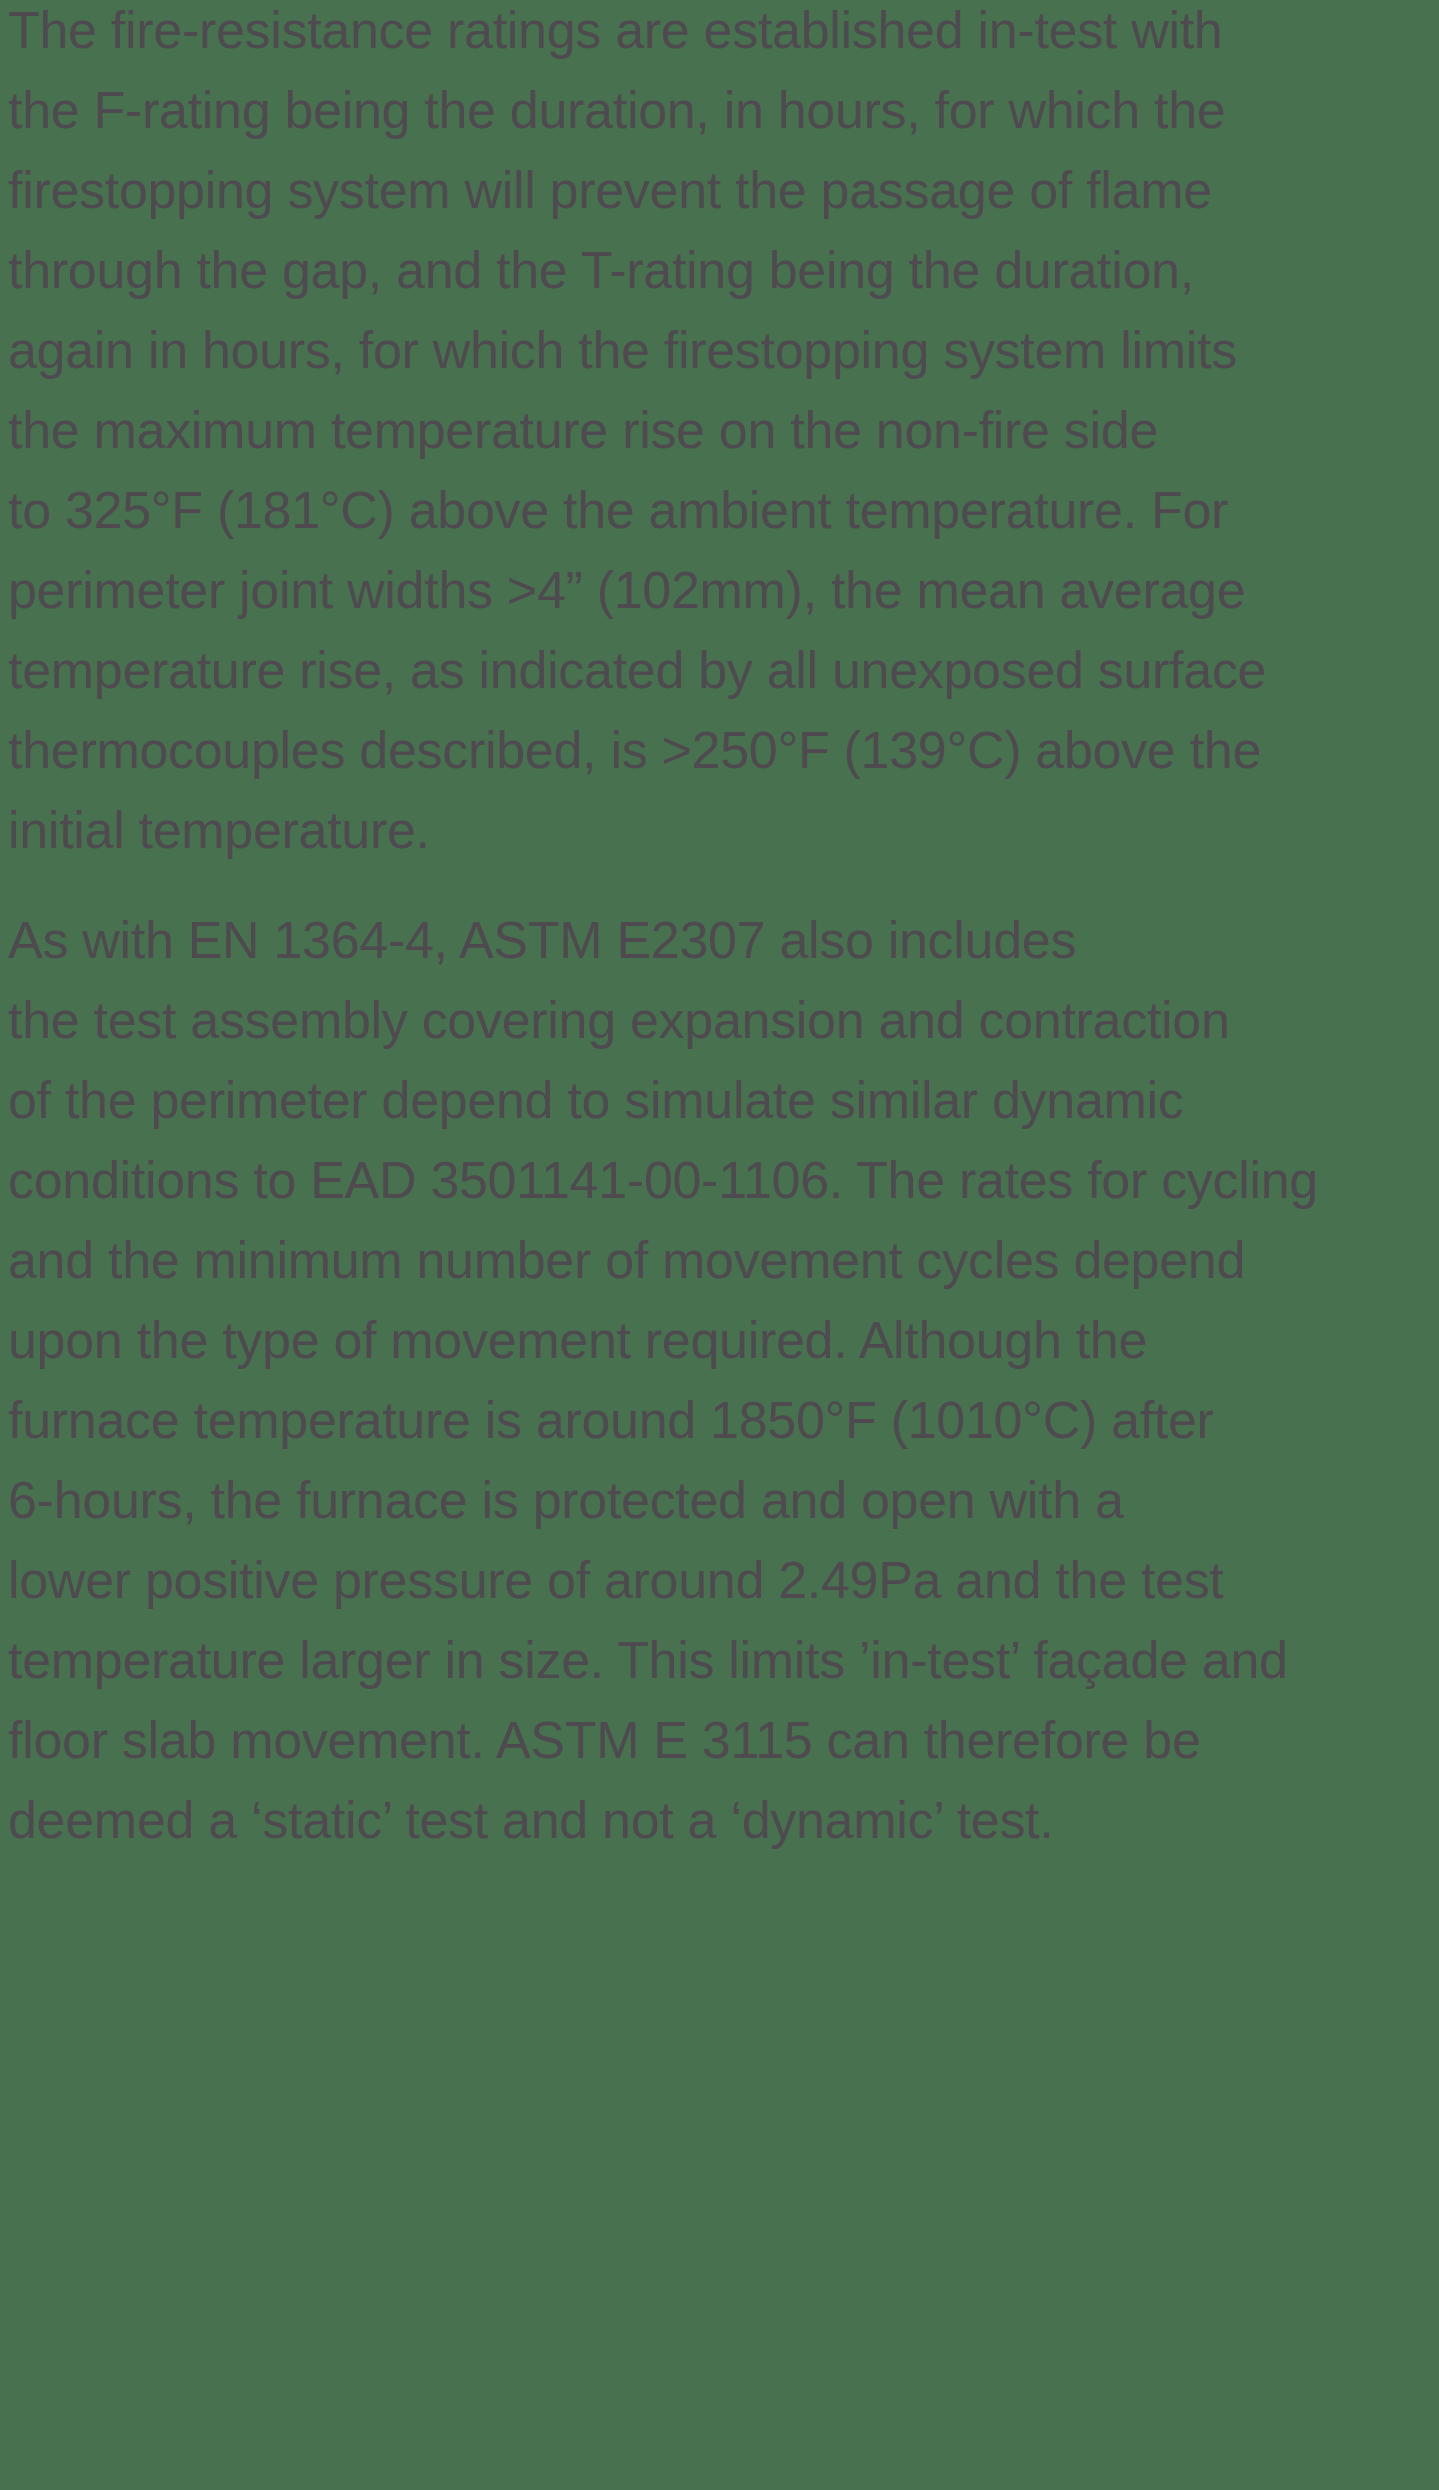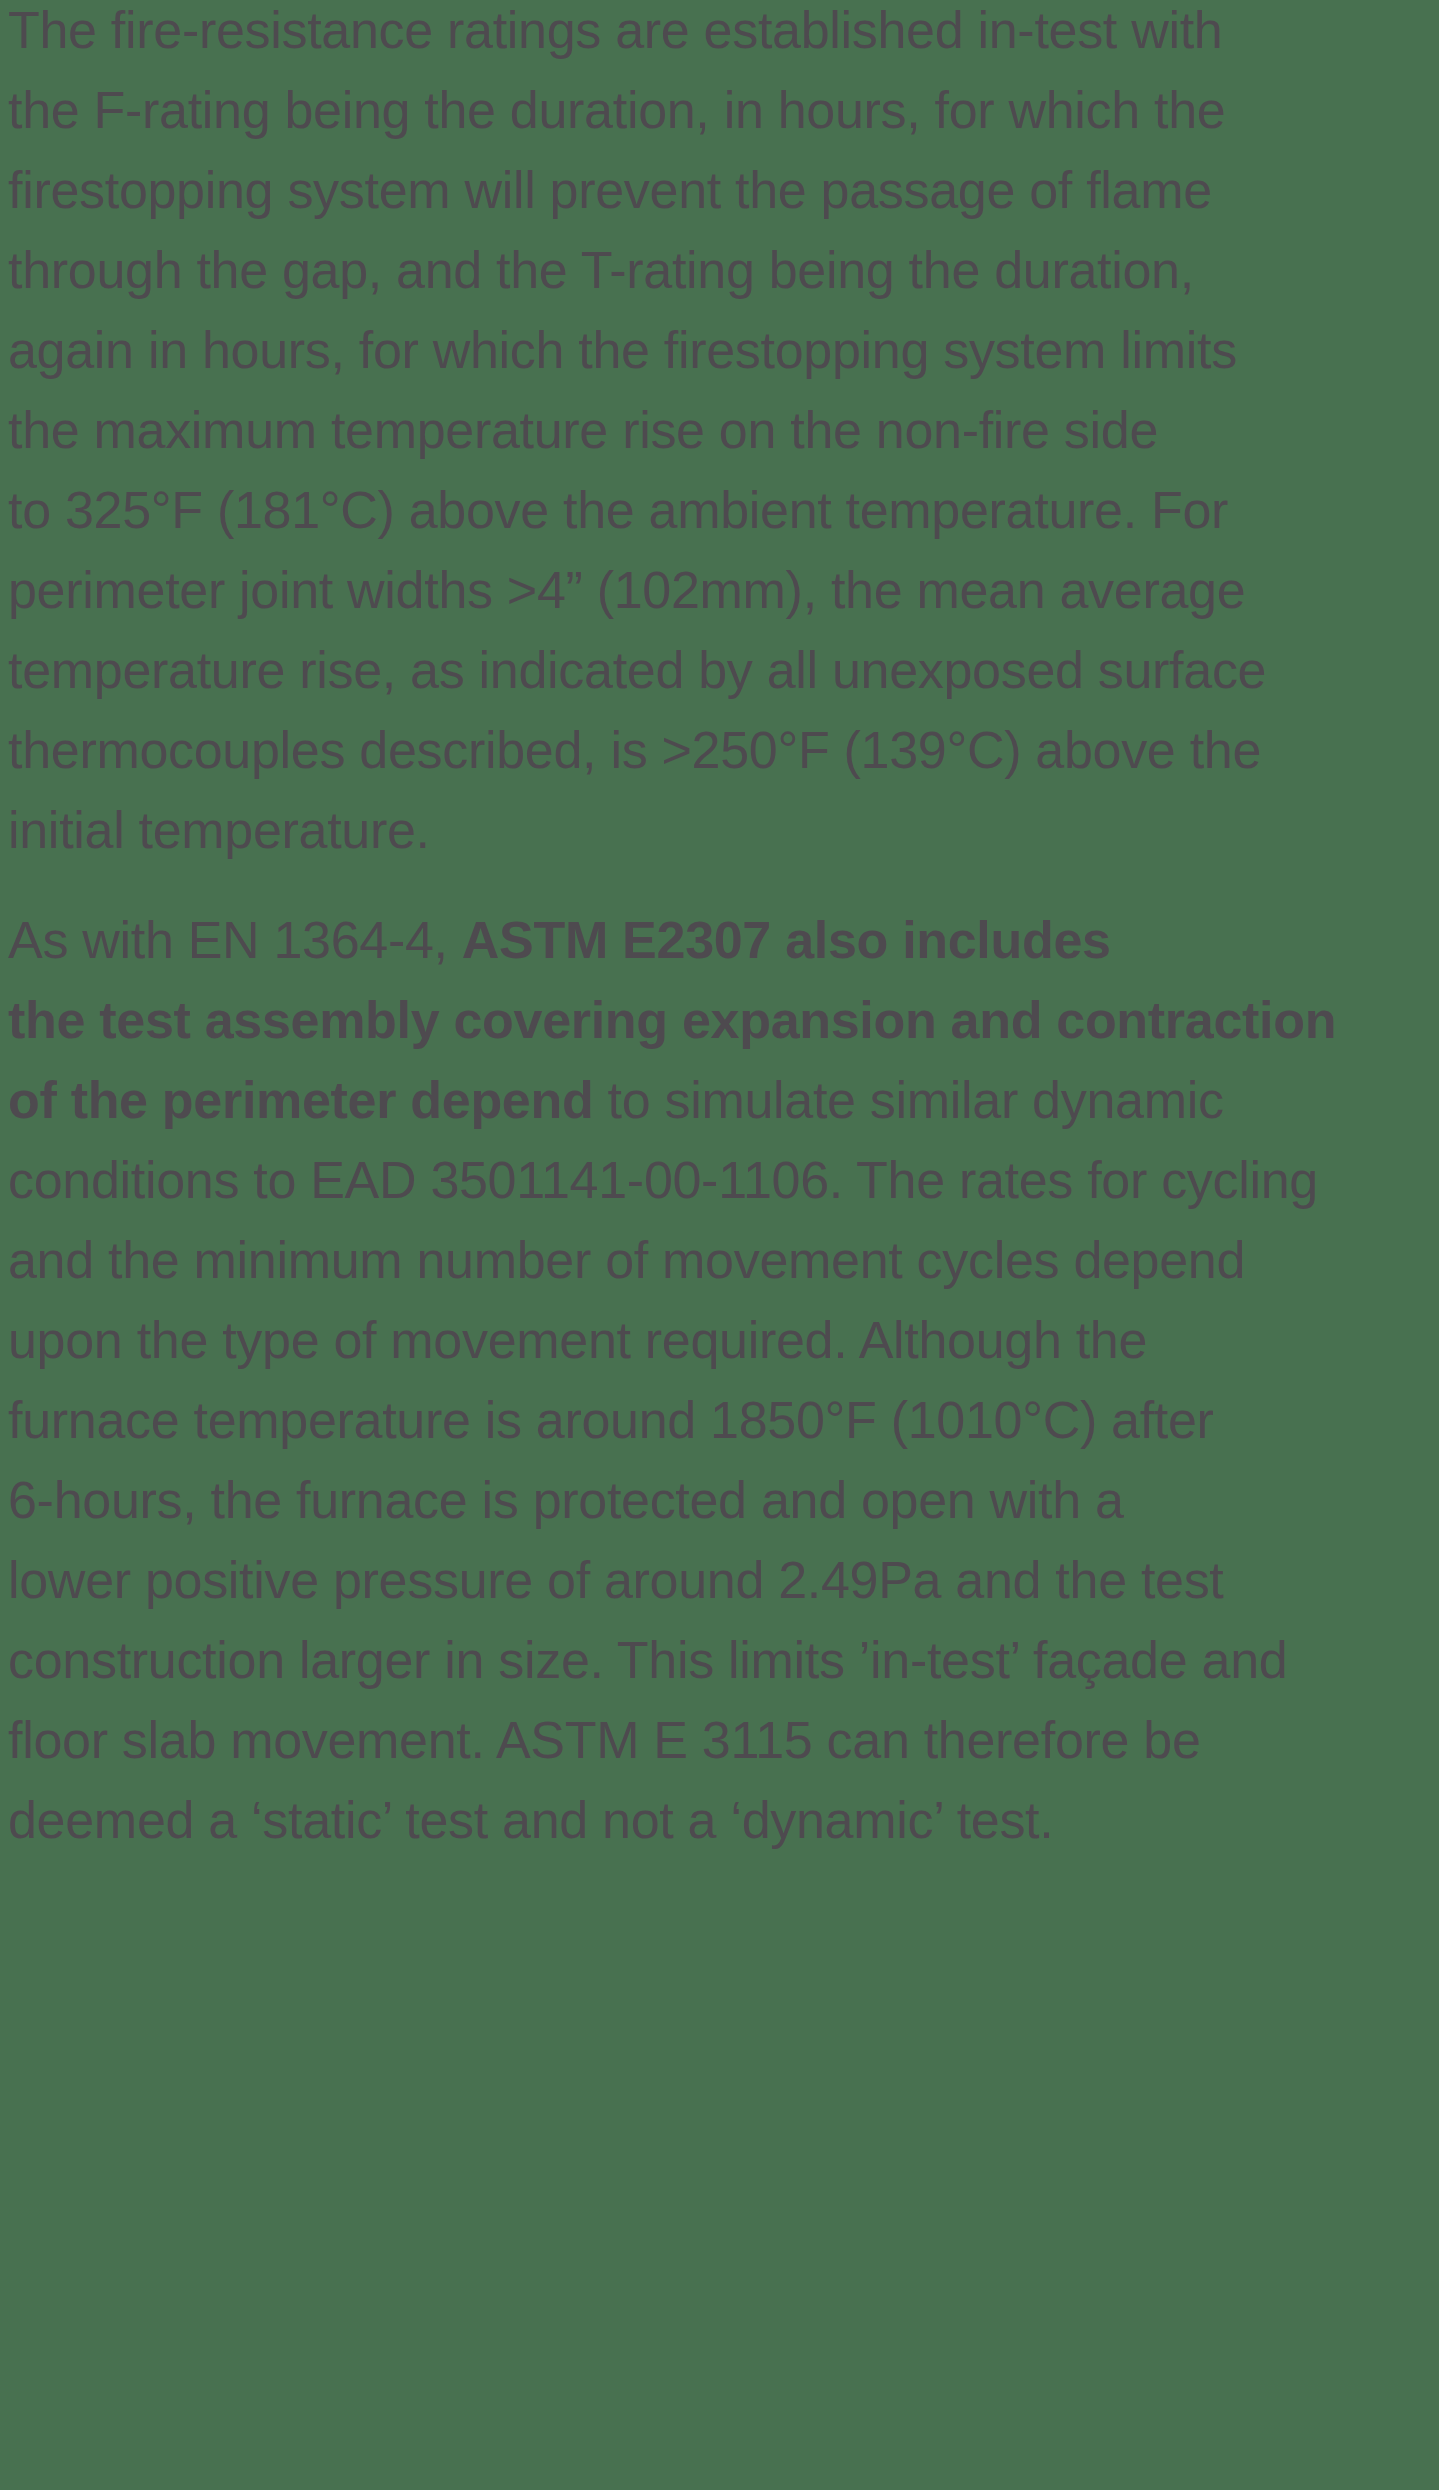--- a/index.html
+++ b/index.html
@@ -20,21 +20,21 @@
     letter-spacing: -0.3px;
     color: #4e4a4f;
     font-weight: 400;
   }
   .para { margin: 0; }
   .para + .para { margin-top: 30px; }
   .line {
     height: 80px;
     white-space: nowrap;
   }
-  .seg-bold { font-weight: 700; }
+  .seg-bold { font-weight: 400; }
 </style>
 </head>
 <body style="background: rgb(72, 113, 80);">
 
 <main class="text-block" style="color: rgb(78, 74, 79);">
     <div class="para">
       <div class="line"><span class="seg">The fire-resistance ratings are established in-test with</span></div>
       <div class="line"><span class="seg">the F-rating being the duration, in hours, for which the</span></div>
       <div class="line"><span class="seg">firestopping system will prevent the passage of flame</span></div>
       <div class="line"><span class="seg">through the gap, and the T-rating being the duration,</span></div>
@@ -49,17 +49,17 @@
     <div class="para">
       <div class="line"><span class="seg">As with EN 1364-4, </span><span class="seg seg-bold">ASTM E2307 also includes</span></div>
       <div class="line"><span class="seg seg-bold">the test assembly covering expansion and contraction</span></div>
       <div class="line"><span class="seg seg-bold">of the perimeter depend</span><span class="seg"> to simulate similar dynamic</span></div>
       <div class="line"><span class="seg">conditions to EAD 3501141-00-1106. The rates for cycling</span></div>
       <div class="line"><span class="seg">and the minimum number of movement cycles depend</span></div>
       <div class="line"><span class="seg">upon the type of movement required. Although the</span></div>
       <div class="line"><span class="seg">furnace temperature is around 1850°F (1010°C) after</span></div>
       <div class="line"><span class="seg">6-hours, the furnace is protected and open with a</span></div>
       <div class="line"><span class="seg">lower positive pressure of around 2.49Pa and the test</span></div>
-      <div class="line"><span class="seg">construction larger in size. This limits ’in-test’ façade and</span></div>
+      <div class="line"><span class="seg">temperature larger in size. This limits ’in-test’ façade and</span></div>
       <div class="line"><span class="seg">floor slab movement. ASTM E 3115 can therefore be</span></div>
       <div class="line"><span class="seg">deemed a ‘static’ test and not a ‘dynamic’ test.</span></div>
     </div>
   </main>
 
 </body></html>

